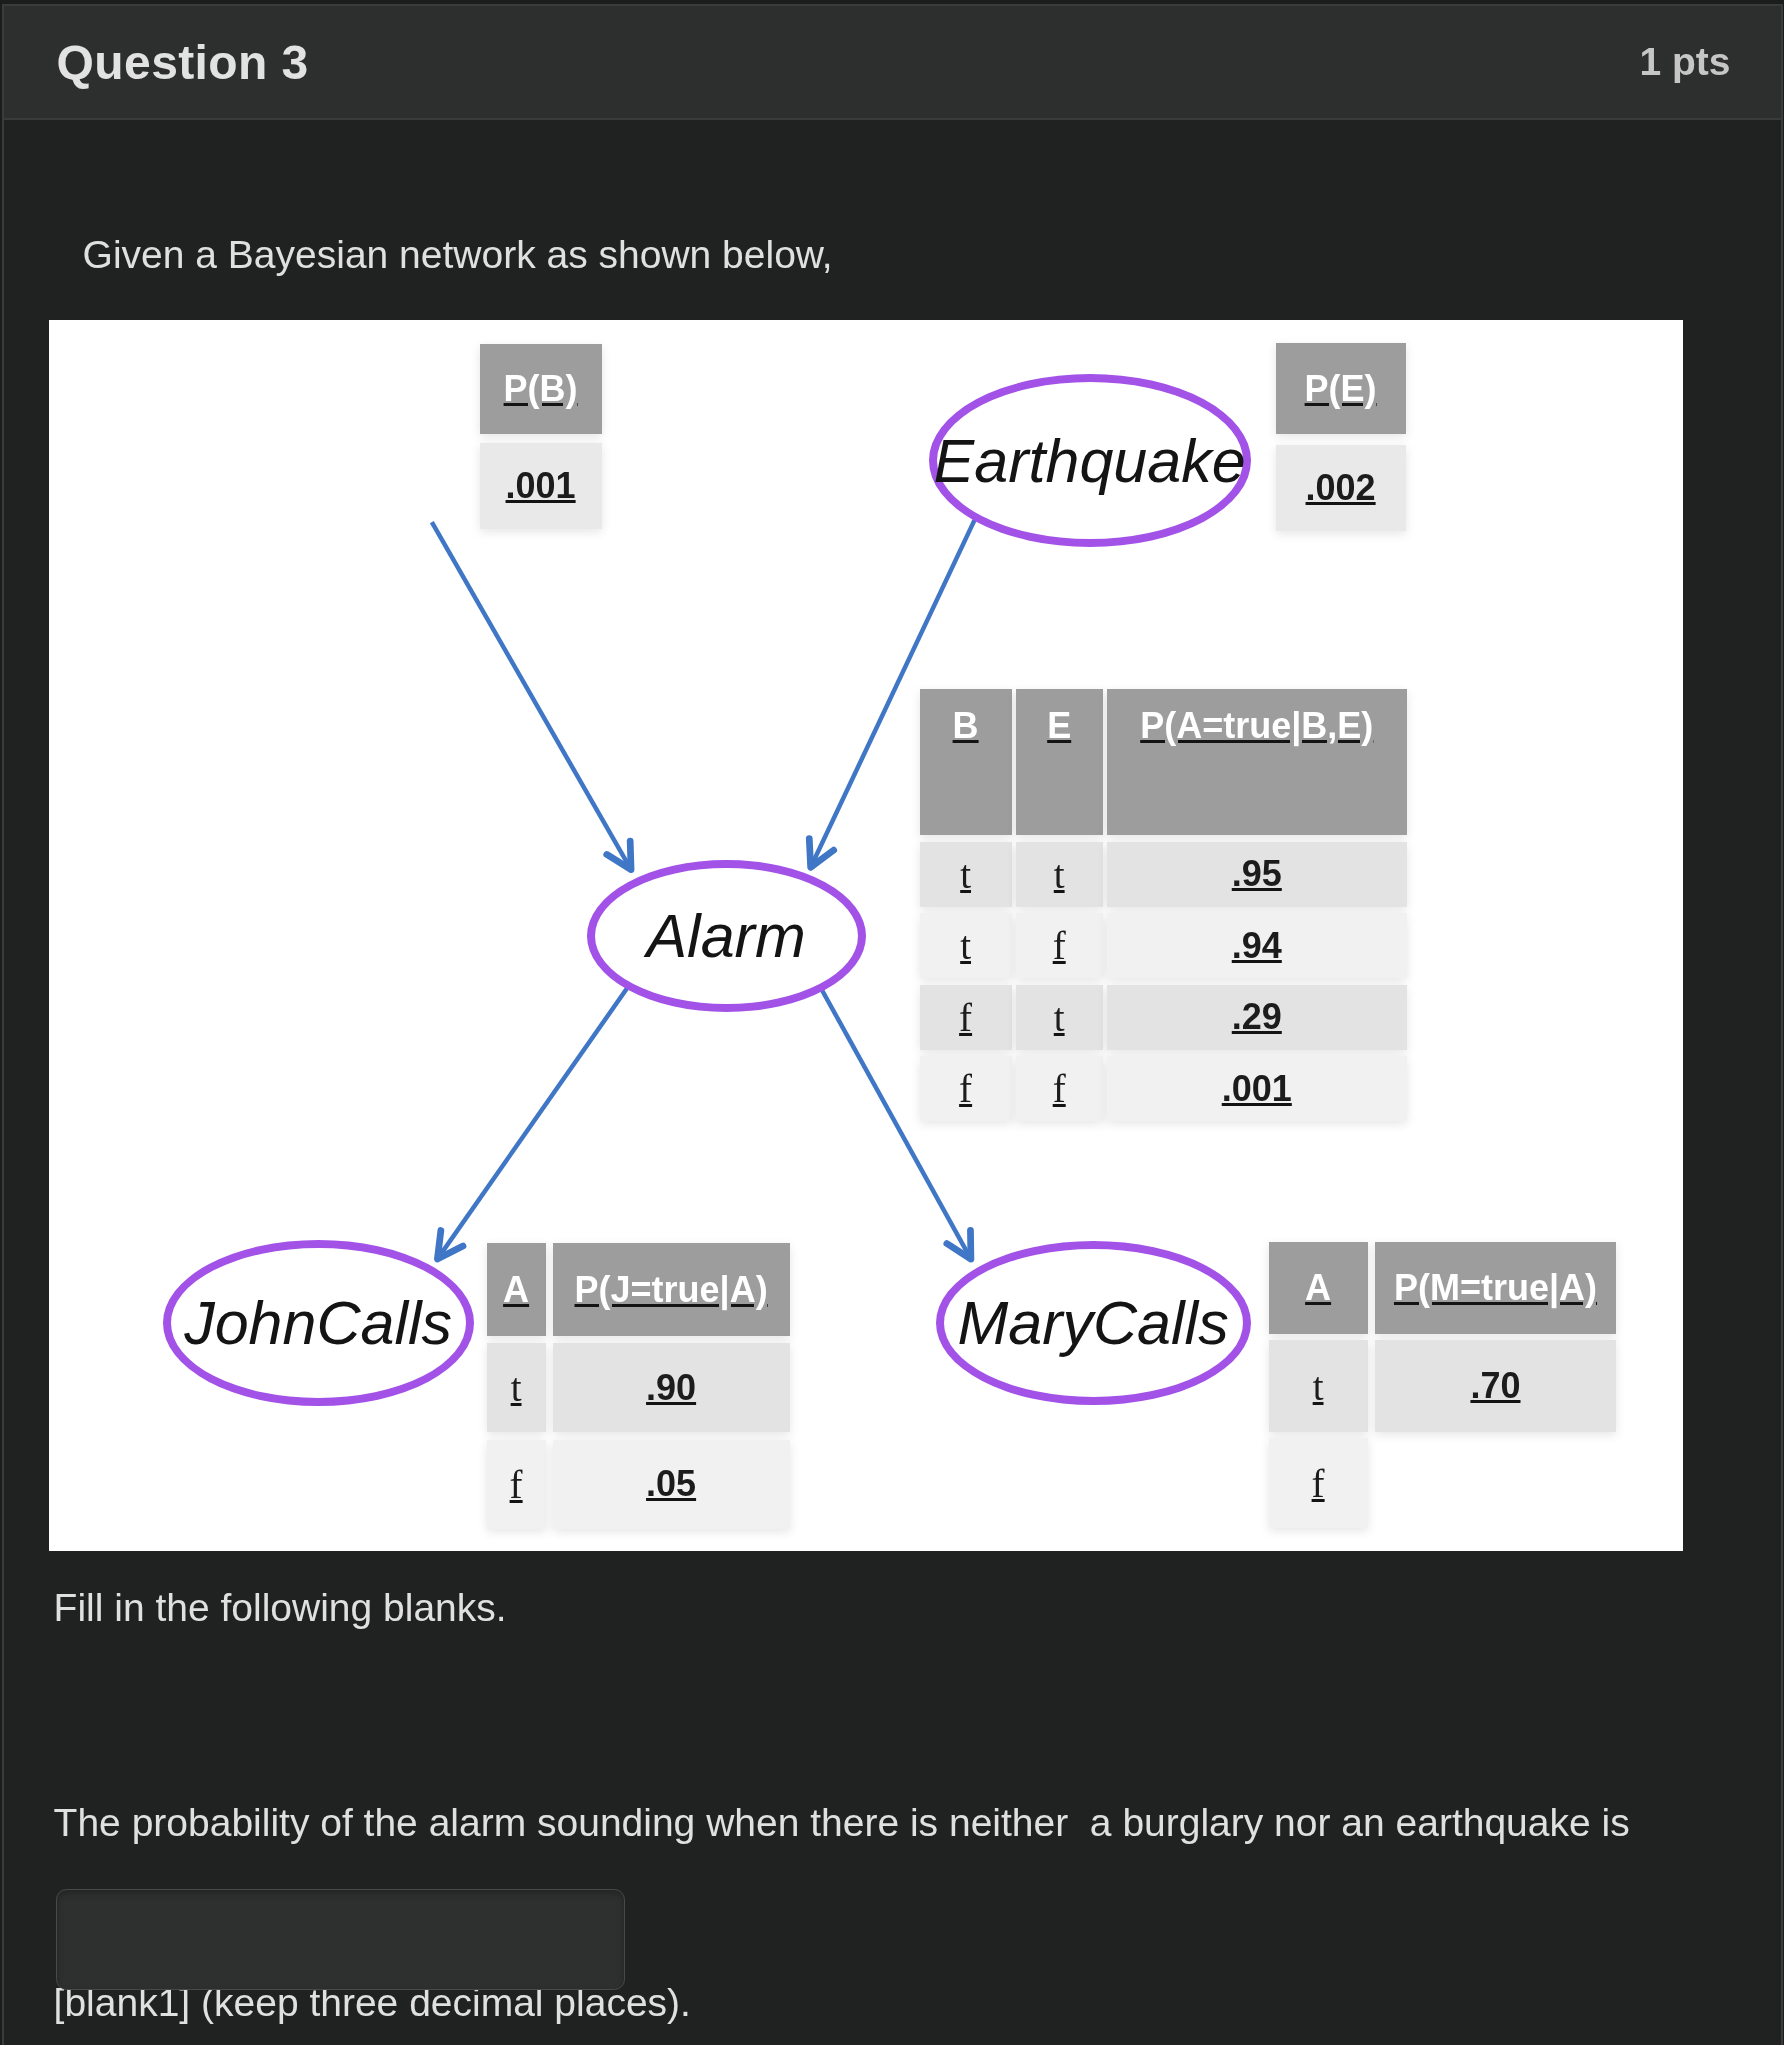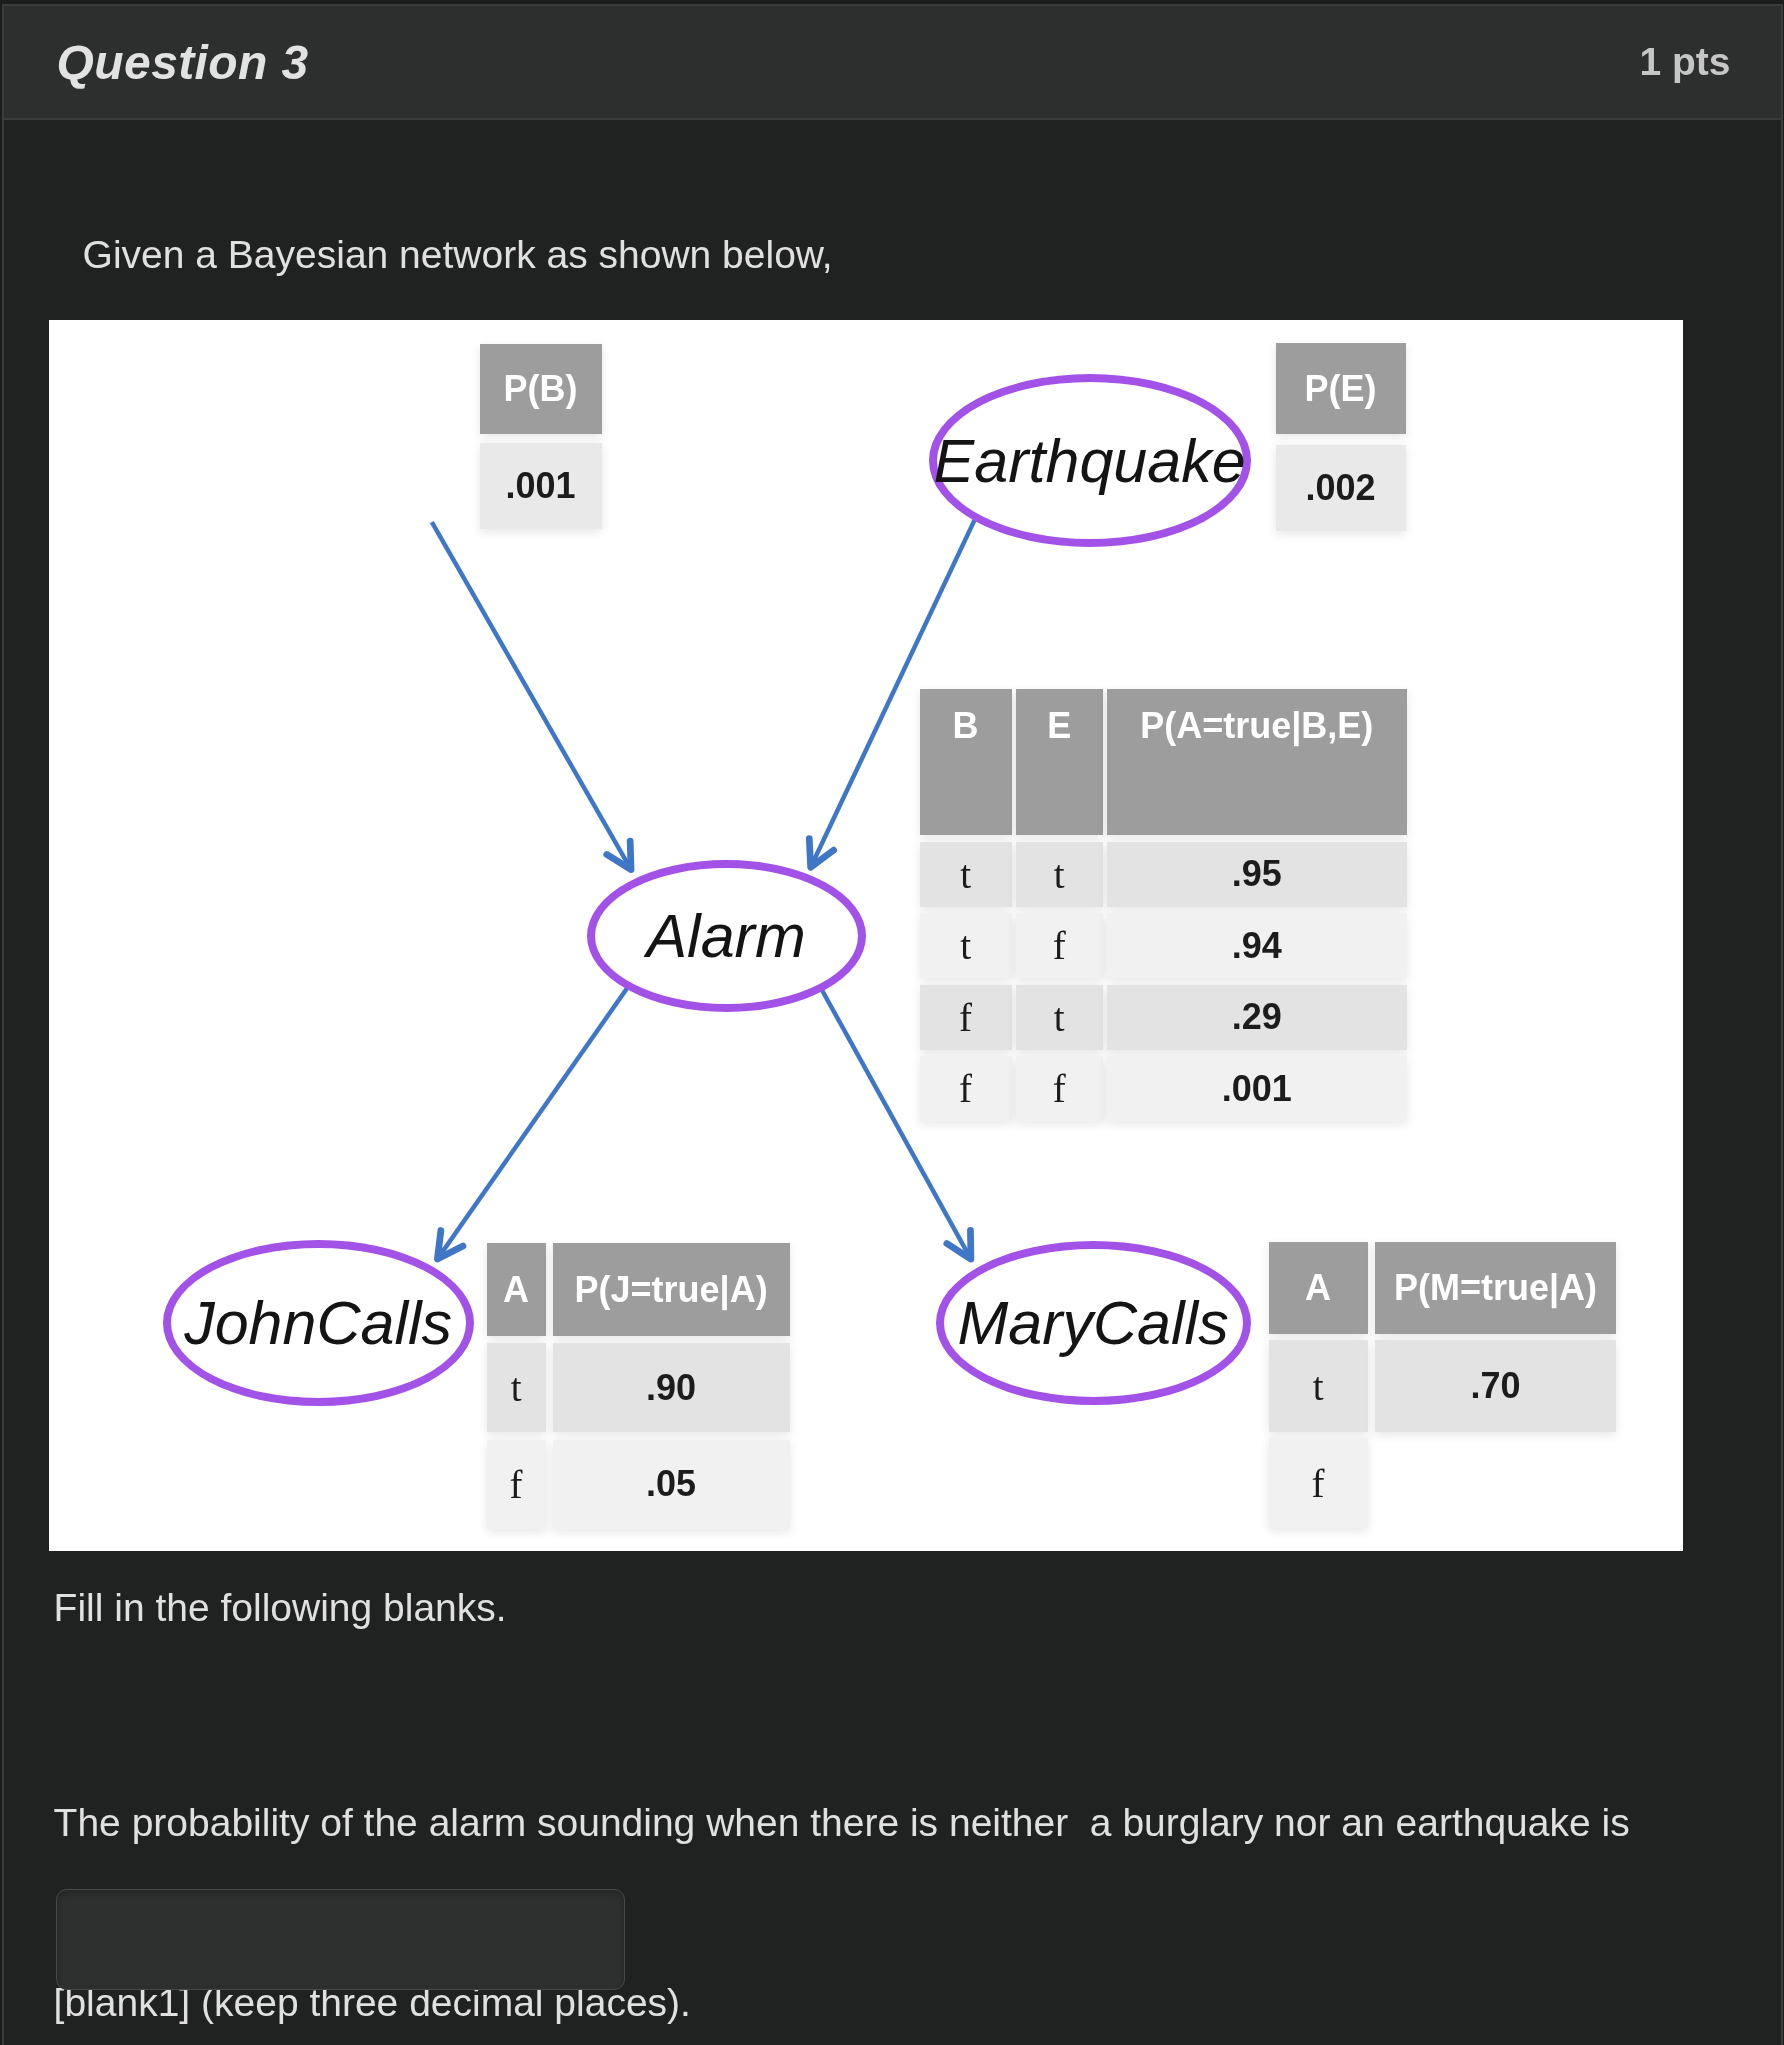--- a/index.html
+++ b/index.html
@@ -9,41 +9,41 @@
   }
   .card{
     position:absolute;left:1.6px;top:4.1px;right:2.5px;bottom:-2.5px;
     border:2.5px solid #3a3b3b;border-bottom:none;background:#202121;
   }
   .qheader{
     position:absolute;left:0;right:0;top:0;height:114px;background:#2d2e2e;
     border-bottom:2.5px solid #3a3b3b;display:flex;align-items:center;
     justify-content:space-between;padding:0 50px 0 53px;box-sizing:border-box;
   }
-  .qtitle{font-size:48px;font-weight:700;color:#e2e2e2;letter-spacing:0.4px;font-style:italic;}
+  .qtitle{font-size:48px;font-weight:700;color:#e2e2e2;letter-spacing:0.4px;}
   .qpts{font-size:39px;font-weight:600;color:#c6c6c6;}
   .content{position:absolute;left:0;right:0;top:116px;bottom:0;}
   .intro{position:absolute;left:50px;top:111px;font-size:39px;color:#e0e0e0;margin-left:29px;}
   .figure{
     position:absolute;left:45px;top:198px;width:1634px;height:1231px;
     background:#ffffff;color:#141414;
   }
   .arrows{position:absolute;left:0;top:0;width:1634px;height:1231px;}
   .node{
     position:absolute;border:8.2px solid #a352e8;border-radius:50%;
     background:#ffffff;display:flex;align-items:center;justify-content:center;
     box-sizing:border-box;
   }
   .node span{font-style:italic;font-size:61px;color:#141414;white-space:nowrap;}
   .n-burglary{left:162px;top:52px;width:290px;height:169px;}
   .n-earthquake{left:880px;top:54px;width:322px;height:173px;}
   .n-alarm{left:538px;top:540px;width:279px;height:152px;}
   .n-johncalls{left:114px;top:920px;width:311px;height:166px;}
   .n-marycalls{left:887px;top:921px;width:315px;height:164px;}
-  .tbl{position:absolute;display:grid;}
+  .tbl{position:absolute;display:grid;text-decoration:underline;}
   .cell{
     display:flex;align-items:center;justify-content:center;
     box-shadow:0 2.5px 9.8px rgba(0,0,0,.10);
   }
   .hcell{background:#9d9d9d;color:#ffffff;font-weight:700;font-size:36px;}
   .vcell{font-size:36px;font-weight:600;color:#1c1c1c;}
   .tf{font-family:"Liberation Serif",serif;font-weight:400;font-size:39px;}
   .rowA{background:#e3e3e3;}
   .rowB{background:#f1f1f1;}
   .rowC{background:#e9e9e9;}

